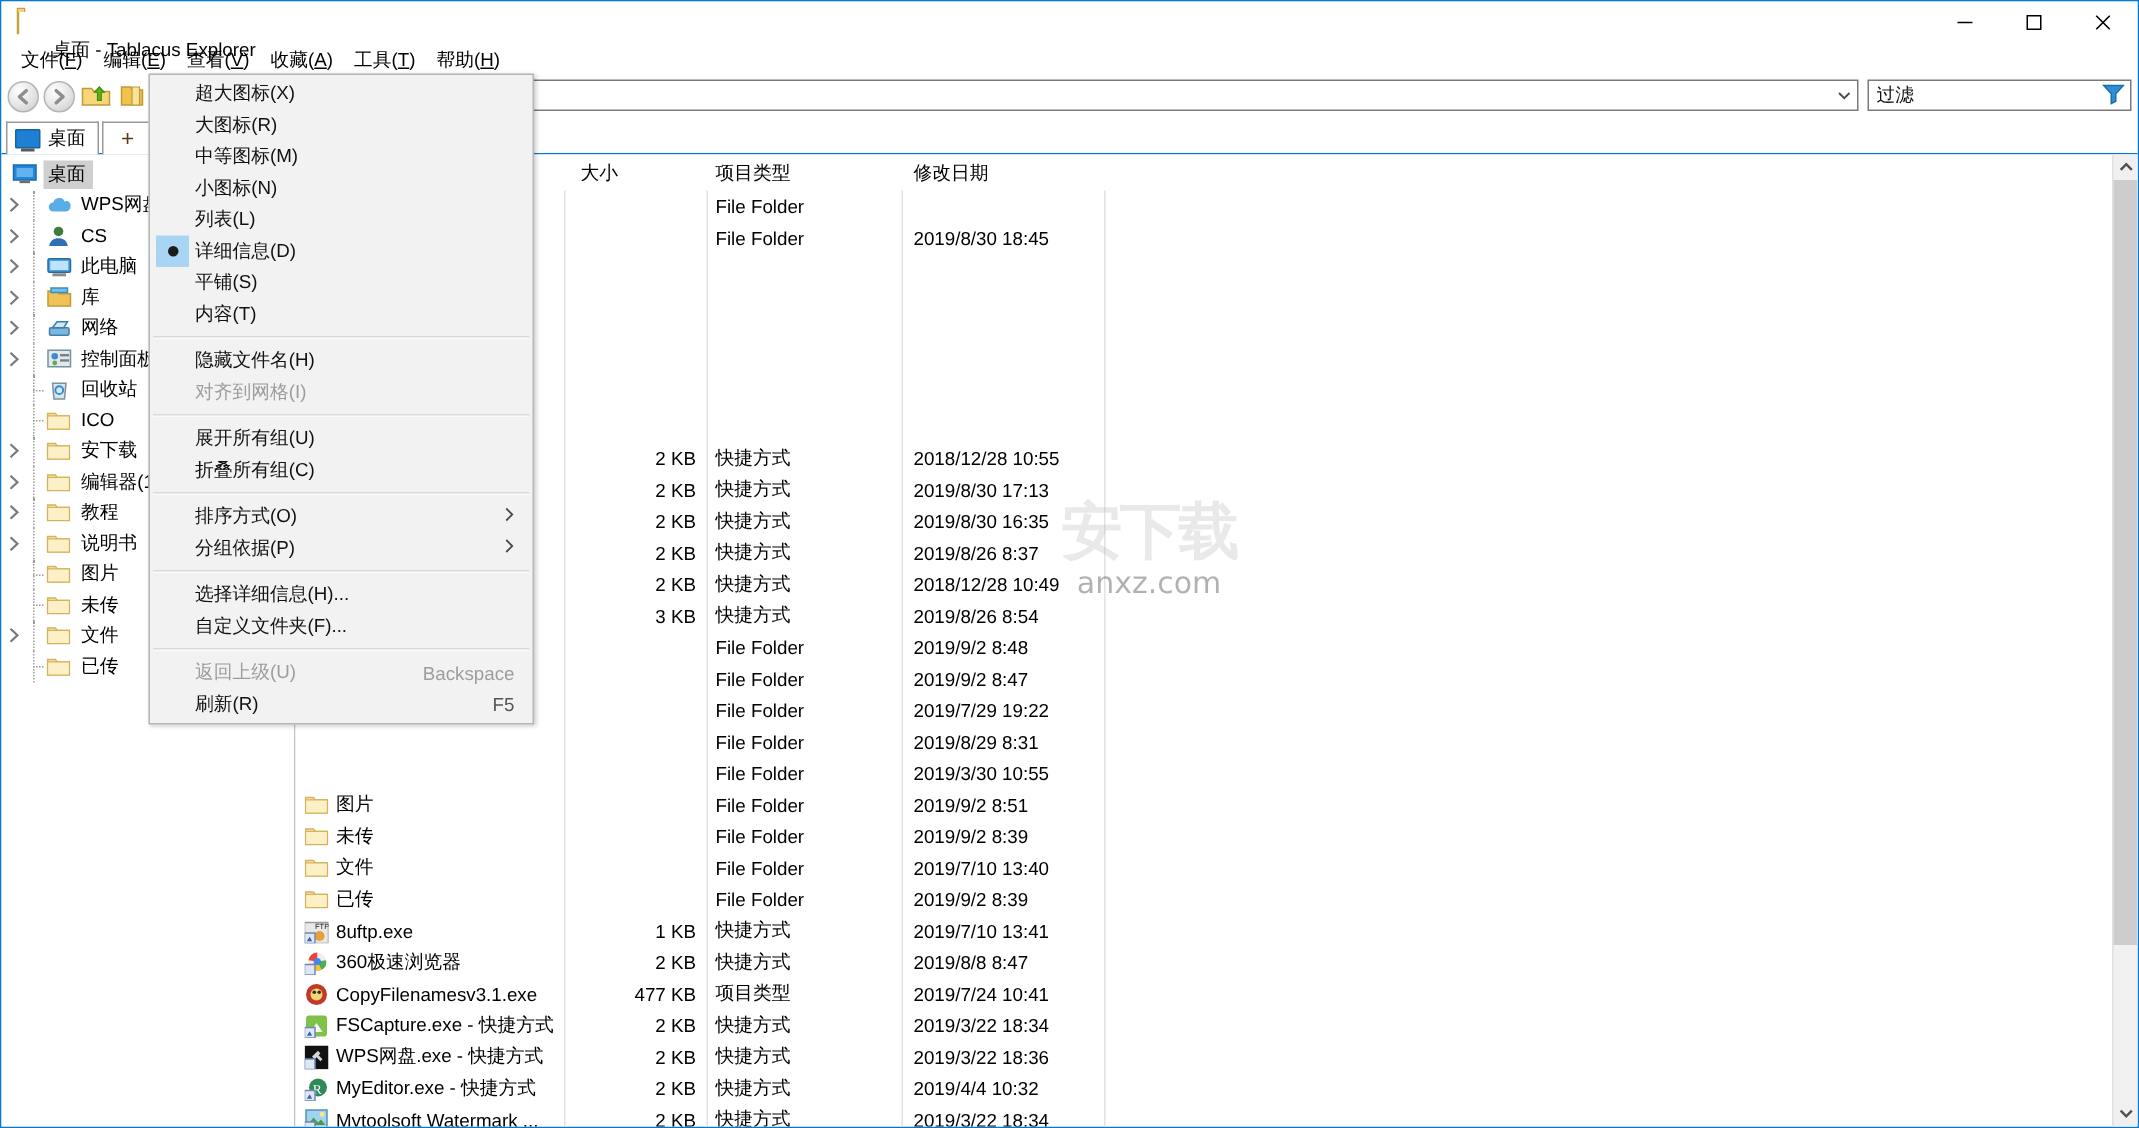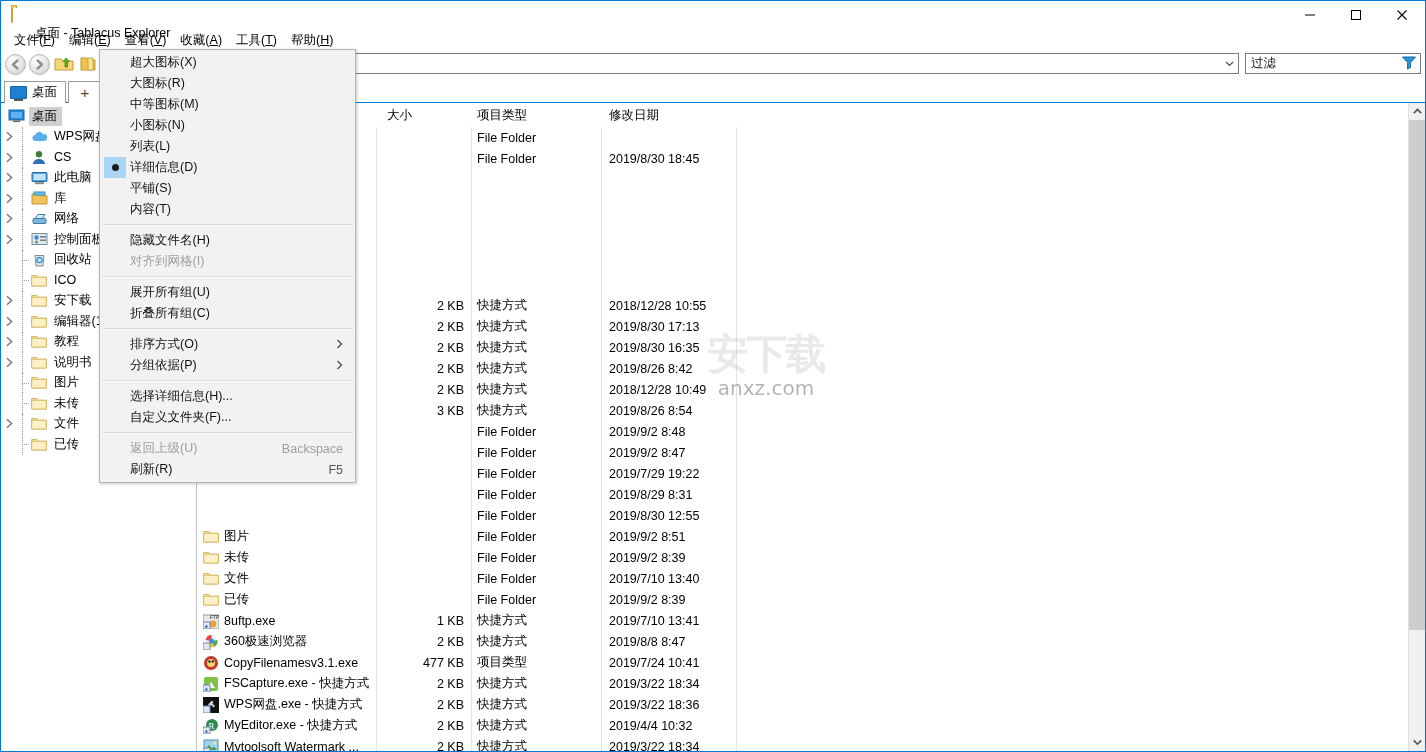--- a/index.html
+++ b/index.html
@@ -762,21 +762,21 @@
             <span class="c-size" style="left: 185px; width: 82px;">2 KB</span>
             <span class="c-type" style="left: 280px;">快捷方式</span>
             <span class="c-date" style="left: 412px;">2019/8/30 16:35</span>
           </div>
           <div class="row">
             <span class="c-name">
               <span></span>
             </span>
             <span class="c-size" style="left: 185px; width: 82px;">2 KB</span>
             <span class="c-type" style="left: 280px;">快捷方式</span>
-            <span class="c-date" style="left: 412px;">2019/8/26 8:42</span>
+            <span class="c-date" style="left: 412px;">2019/8/26 8:37</span>
           </div>
           <div class="row">
             <span class="c-name">
               <span></span>
             </span>
             <span class="c-size" style="left: 185px; width: 82px;">2 KB</span>
             <span class="c-type" style="left: 280px;">快捷方式</span>
             <span class="c-date" style="left: 412px;">2018/12/28 10:49</span>
           </div>
           <div class="row">
@@ -818,21 +818,21 @@
             <span class="c-size" style="left: 185px; width: 82px;"></span>
             <span class="c-type" style="left: 280px;">File Folder</span>
             <span class="c-date" style="left: 412px;">2019/8/29 8:31</span>
           </div>
           <div class="row">
             <span class="c-name">
               <span></span>
             </span>
             <span class="c-size" style="left: 185px; width: 82px;"></span>
             <span class="c-type" style="left: 280px;">File Folder</span>
-            <span class="c-date" style="left: 412px;">2019/8/30 12:55</span>
+            <span class="c-date" style="left: 412px;">2019/3/30 10:55</span>
           </div>
           <div class="row">
             <span class="c-name">
               <span class="ic">
                 <span style="display: inline-flex; align-items: center; justify-content: center;">
                   <svg width="16" height="13" viewBox="0 0 16 13">
                     <path d="M.7 1.6h5.2l1.2 1.7H15.3V12H.7z" fill="#fbe8a8" stroke="#d3b35c" stroke-width="1"></path>
                     <path d="M.7 3.3h14.6V12H.7z" fill="#fdf0c6" stroke="#d3b35c" stroke-width=".8"></path>
                   </svg>
                 </span>

